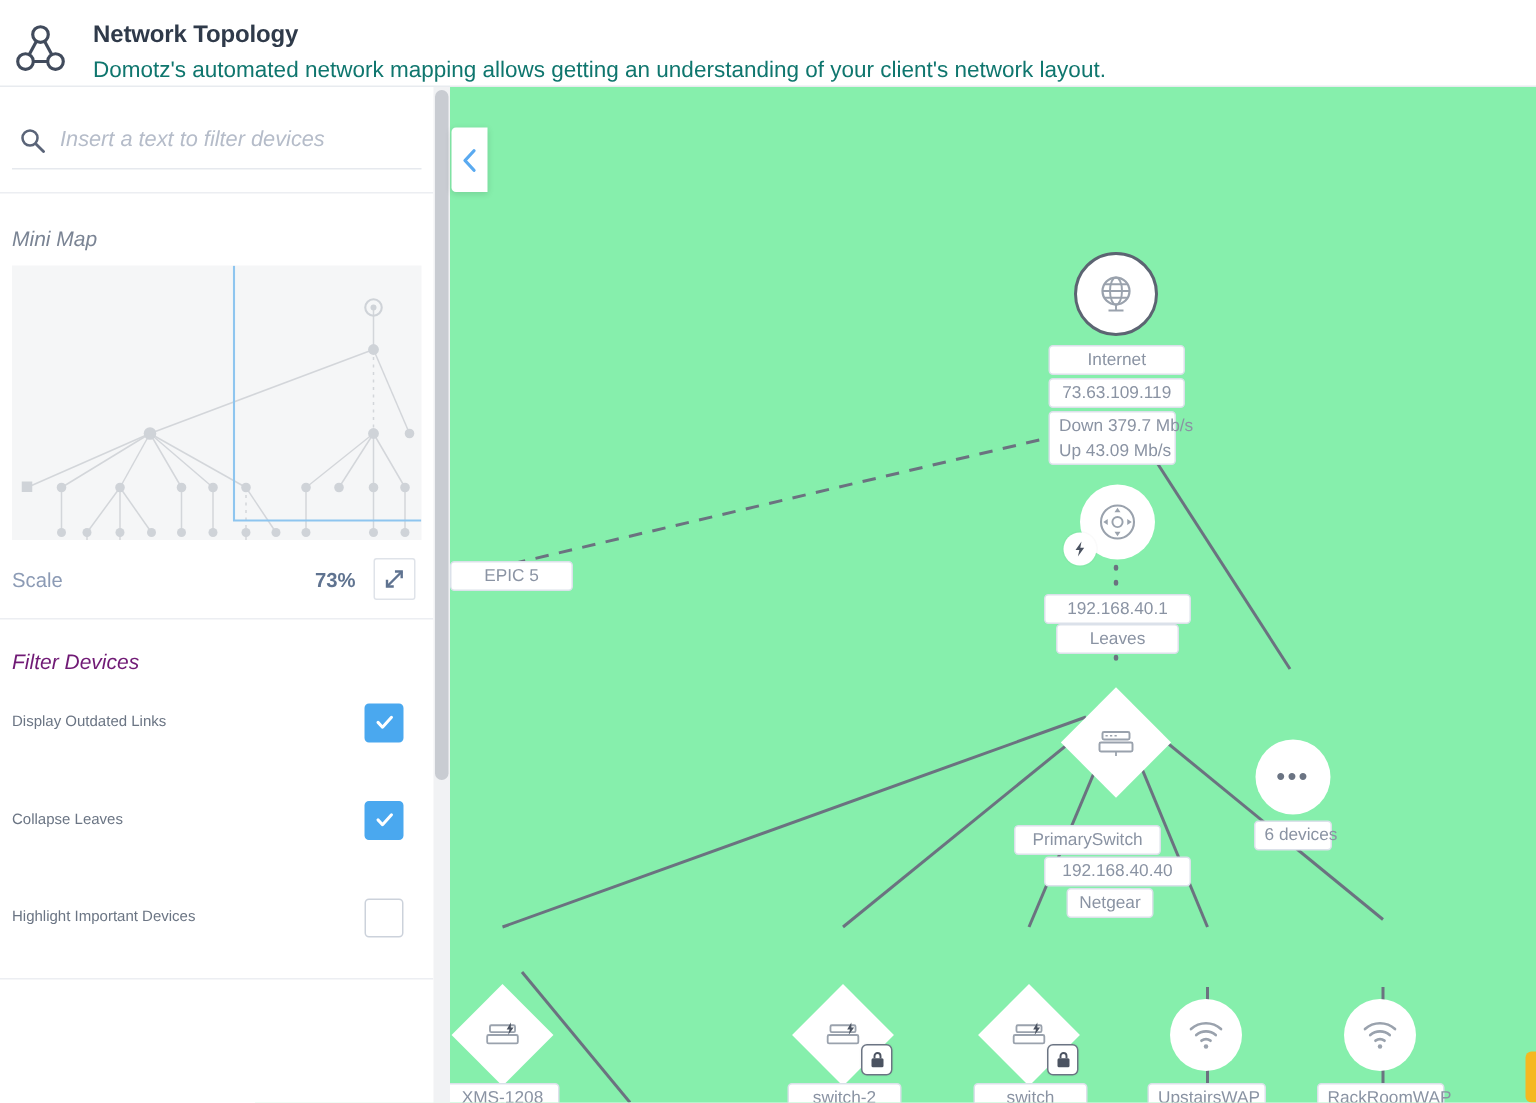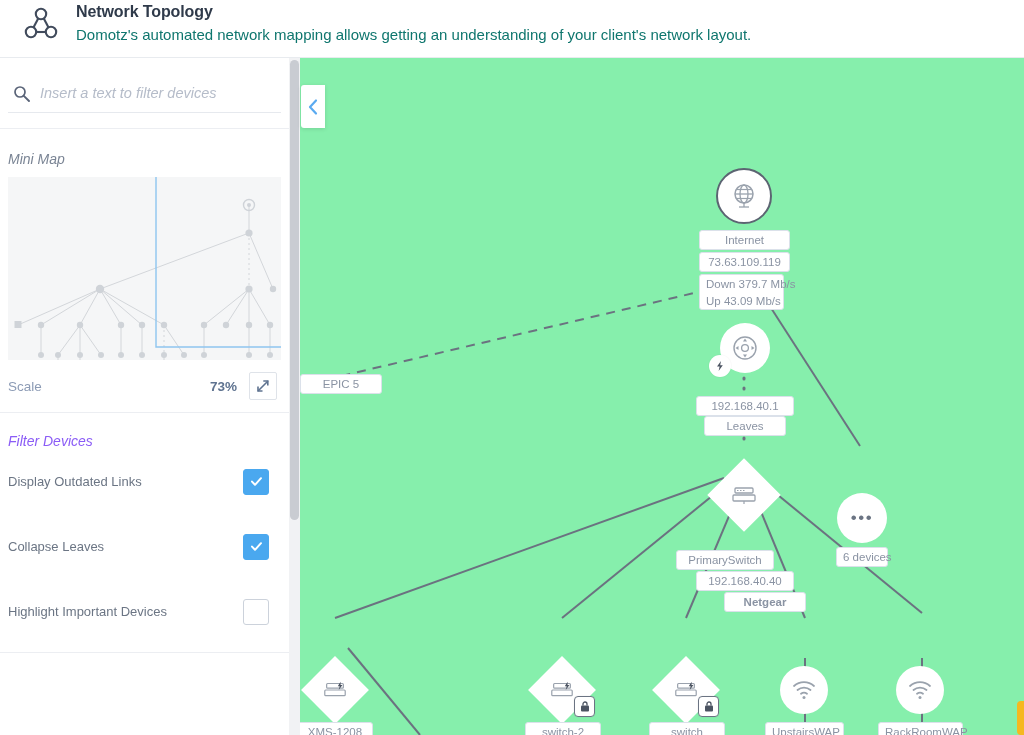--- a/index.html
+++ b/index.html
@@ -10,22 +10,22 @@
     font-family: "Liberation Sans", sans-serif;
     -webkit-font-smoothing: antialiased;
   }
 
   
   .header {
     position: absolute; top: 0; left: 0;
     width: 1024px; height: 58px;
     background: #ffffff;
     border-bottom: 1px solid #e8ebef;
-    display: flex; align-items: flex-start;
-    padding-left: 16px;
+    display: flex; align-items: flex-end;
+    padding-left: 2px;
   }
   .logo-wrap {
     width: 50px; height: 48px;
     display: flex; align-items: center; justify-content: center;
     flex: 0 0 50px;
   }
   .header-texts { margin-left: 10px; padding-top: 2px; }
   .header-title {
     font-size: 16px; font-weight: bold; color: #2f3a4a;
     letter-spacing: -0.1px; line-height: 20px;
@@ -80,28 +80,28 @@
   .scale-label { font-size: 13.5px; color: #8c9bb5; flex: 1; }
   .scale-value { font-size: 13.5px; font-weight: bold; color: #5f7390; margin-right: 12px; }
   .scale-btn {
     width: 28px; height: 28px; border: 1px solid #dfe3e9;
     background: #fff; border-radius: 2px;
     display: flex; align-items: center; justify-content: center;
     cursor: pointer;
   }
 
   .filter-title {
-    font-size: 14px; font-style: italic; color: #8b5cf6;
+    font-size: 14px; font-style: italic; color: #701a75;
     padding: 20px 0 0 8px;
   }
   .filter-row {
     height: 65px; display: flex; align-items: center;
     padding: 0 20px 0 8px;
   }
-  .filter-label { flex: 1; font-size: 13px; color: #6b7584; }
+  .filter-label { flex: 1; font-size: 10px; color: #6b7584; }
   .cbox {
     width: 26px; height: 26px; border-radius: 3px;
     border: 1px solid #ccd2db; background: #fff;
     display: flex; align-items: center; justify-content: center;
     cursor: pointer; flex: 0 0 26px;
   }
   .cbox.on { background: #4aa8ef; border-color: #4aa8ef; }
   .cbox .tick { display: none; }
   .cbox.on .tick { display: block; }
 
@@ -403,21 +403,21 @@
         <rect x="5" y="7" width="18" height="5" rx="1" fill="none" stroke="#9aa2ad" stroke-width="1.3"></rect>
         <rect x="3" y="14" width="22" height="6" rx="1" fill="none" stroke="#9aa2ad" stroke-width="1.3"></rect>
         <line x1="7" y1="9.5" x2="8.5" y2="9.5" stroke="#9aa2ad" stroke-width="1"></line>
         <line x1="10" y1="9.5" x2="11.5" y2="9.5" stroke="#9aa2ad" stroke-width="1"></line>
         <line x1="13" y1="9.5" x2="14.5" y2="9.5" stroke="#9aa2ad" stroke-width="1"></line>
         <line x1="14" y1="20" x2="14" y2="23" stroke="#9aa2ad" stroke-width="1.2"></line>
       </svg>
     </div>
     <div class="label" style="left:376px; top:492px; width:98px;">PrimarySwitch</div>
     <div class="label" style="left:396px; top:513px; width:98px;">192.168.40.40</div>
-    <div class="label" style="left:424px; top:534px; width:82px;font-weight:bold;">Netgear</div>
+    <div class="label" style="left:411px; top:534px; width:58px;">Netgear</div>
   </div>
 
   <div class="node">
     <div class="circ" style="left:537px; top:435px; width:50px; height:50px;">
       <span class="dots3">•••</span>
     </div>
     <div class="label" style="left:536px; top:489px; width:52px;">6 devices</div>
   </div>
 
   <div class="node">

